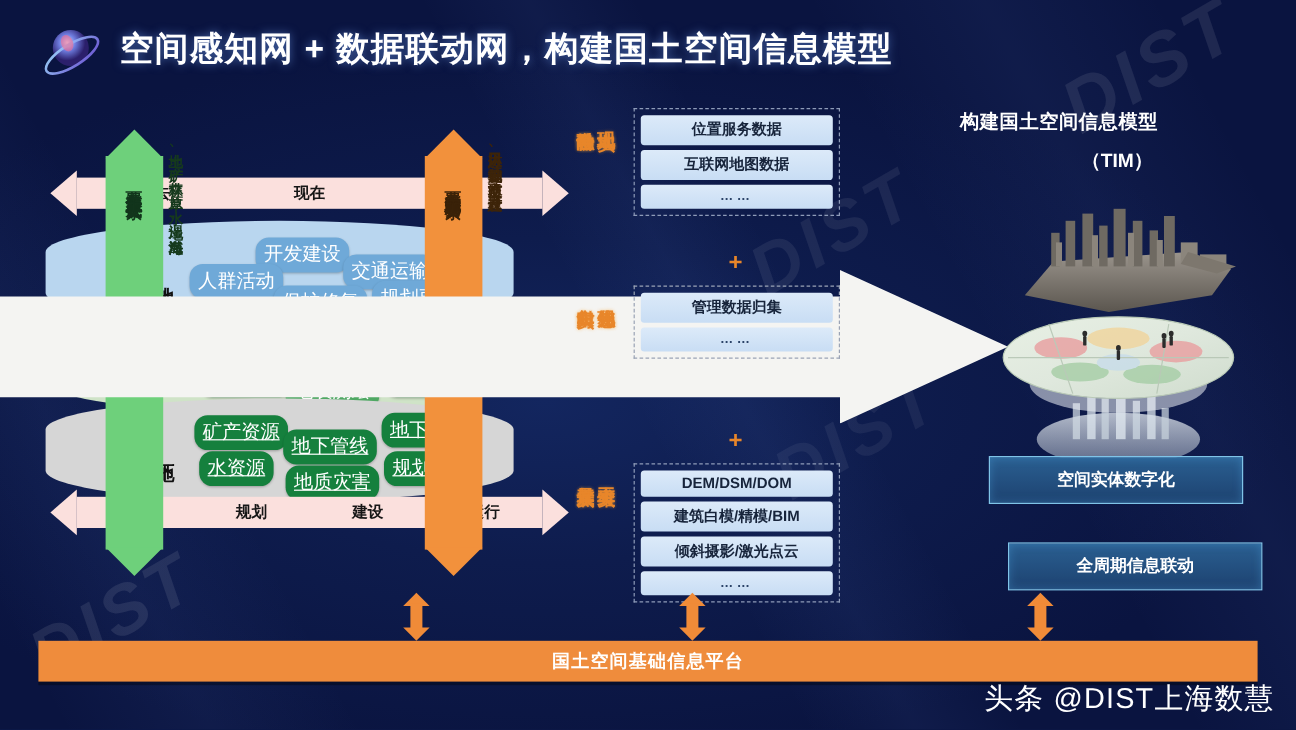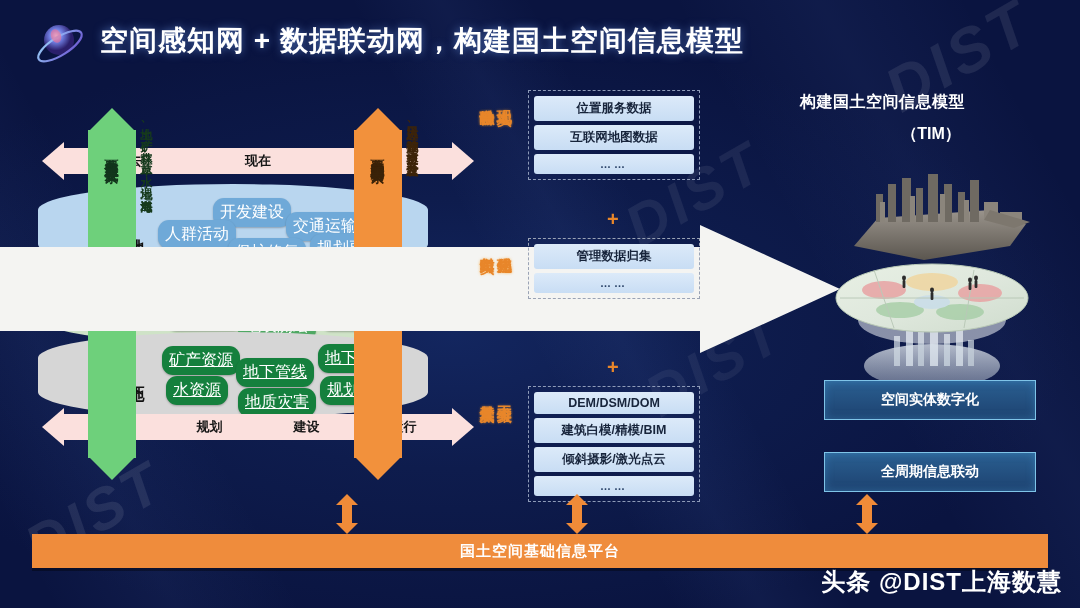--- a/index.html
+++ b/index.html
@@ -203,21 +203,21 @@
   }
   .dbl-arrow { position:absolute; width:22px; height:40px; z-index:4; }
   .dbl-arrow .st { position:absolute; left:6px; top:9px; width:10px; height:22px; background:#f08b38; }
   .dbl-arrow .up { position:absolute; left:0; top:0; width:0;height:0;
     border-left:11px solid transparent; border-right:11px solid transparent; border-bottom:11px solid #f08b38;}
   .dbl-arrow .dn { position:absolute; left:0; bottom:0; width:0;height:0;
     border-left:11px solid transparent; border-right:11px solid transparent; border-top:11px solid #f08b38;}
 
   #byline {
     position:absolute; right:18px; top:566px;
-    color:#fff; font-size:24px; font-weight:bold; letter-spacing:1px;
+    color:#fff; font-size:24px; font-weight:normal; letter-spacing:1px;
     z-index:5;
   }
 </style>
 </head>
 <body>
 
 <div id="stage">
 
   <div class="streak" style="left:-80px; top:-120px; width:220px; height:900px;"></div>
   <div class="streak" style="left:520px; top:-200px; width:160px; height:1000px;"></div>
@@ -451,21 +451,21 @@
             <rect x="150" y="50" width="5" height="22"></rect>
             <rect x="170" y="52" width="14" height="18"></rect>
             <rect x="186" y="62" width="22" height="10"></rect>
           </g>
           <path d="M176 60 L216 72 L200 78 L170 70 Z" fill="#7d776e"></path>
         </g>
       </svg>
     </div>
 
     <div class="rbox" style="top:288px;">空间实体数字化</div>
-    <div class="rbox" style="top:360px;">全周期信息联动</div>
+    <div class="rbox" style="top:360px;margin-left:16px;">全周期信息联动</div>
   </div>
 
   <div class="dbl-arrow" style="left:336px; top:494px;">
     <div class="up"></div>
     <div class="st"></div>
     <div class="dn"></div>
   </div>
   <div class="dbl-arrow" style="left:566px; top:494px;">
     <div class="up"></div>
     <div class="st"></div>

